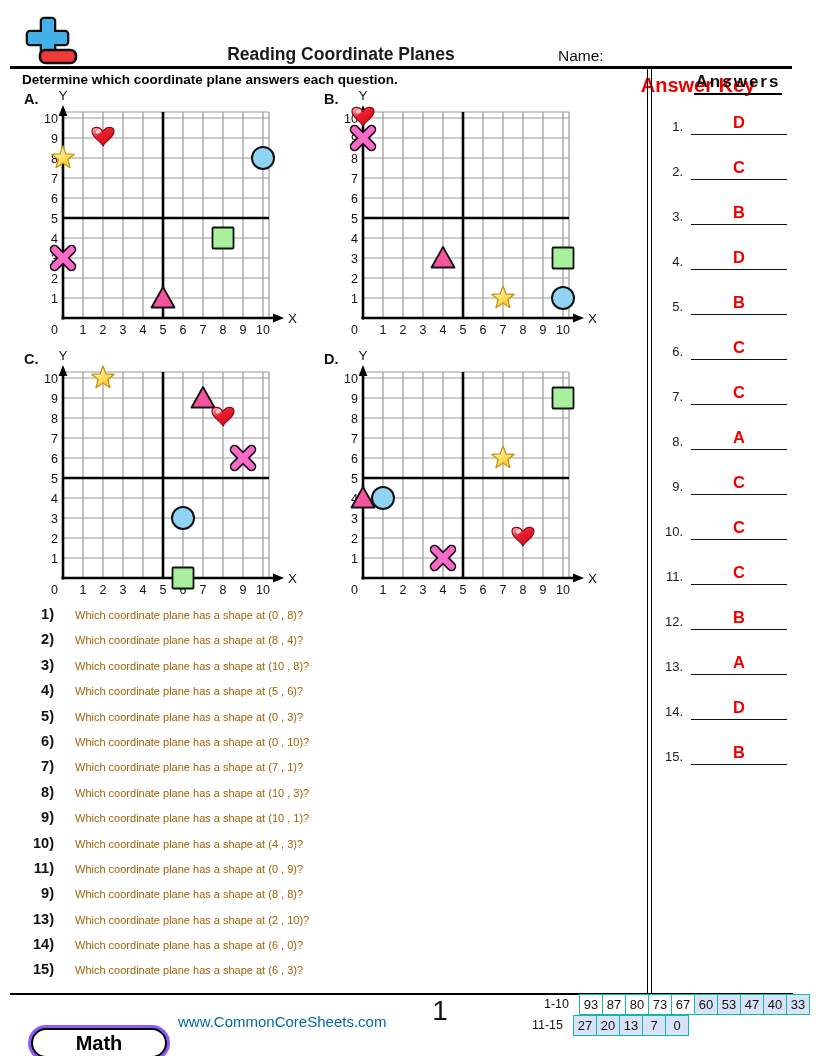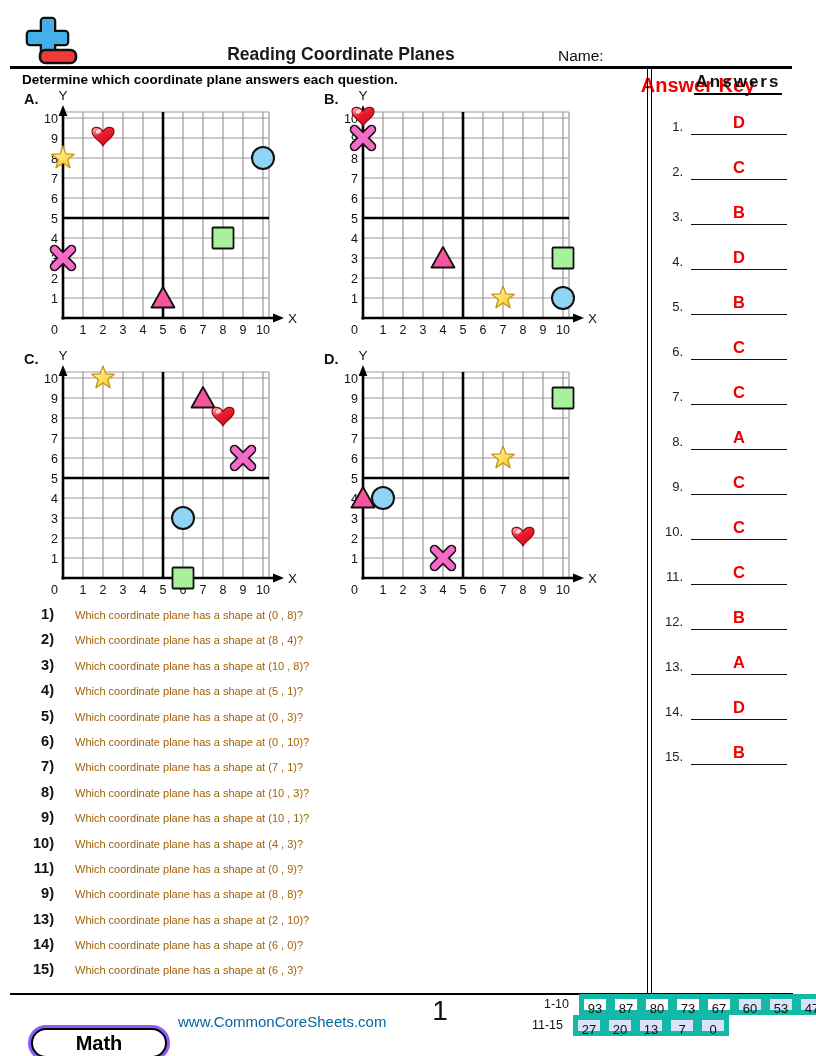--- a/index.html
+++ b/index.html
@@ -44,21 +44,21 @@
   .footer-rule{position:absolute;left:10px;top:993px;width:783px;height:1.7px;background:#000;}
   .math-pill{position:absolute;left:28px;top:1025px;width:142px;height:36px;background:#8b5cf6;border-radius:18px;}
   .math-pill .inner{position:absolute;left:3px;top:3px;right:3px;bottom:3px;background:#fff;
        border:2px solid #000;border-radius:15px;display:flex;align-items:center;justify-content:center;
        font-size:20px;font-weight:bold;color:#000;}
   .site{position:absolute;left:178px;top:1013px;font-size:15px;color:#0369a1;}
   .page-num{position:absolute;left:420px;top:995px;width:40px;text-align:center;font-size:28px;color:#111;}
   .score-row{position:absolute;display:flex;align-items:stretch;height:21px;}
   #scoreRow0{left:533px;top:994px;} #scoreRow1{left:527px;top:1015px;}
   .score-label{width:36px;text-align:right;padding-right:11px;font-size:12.5px;line-height:21px;flex:none;}
-  .score-cell{width:22px;flex:none;border:5px solid #14b8a6;margin-left:-1px;text-align:center;
+  .score-cell{width:22px;flex:none;border:1px solid #14b8a6;margin-left:-1px;text-align:center;
               font-size:13px;line-height:19px;background:#fff;}
   .score-cell.blue{background:#d9e2f6;}
 </style>
 </head>
 <body>
 
 <div class="page">
 
   <svg width="0" height="0" style="position:absolute">
     <defs>
@@ -411,21 +411,21 @@
       <div class="q-row">
         <span class="q-num">2)</span>
         <span class="q-text">Which coordinate plane has a shape at (8 , 4)?</span>
       </div>
       <div class="q-row">
         <span class="q-num">3)</span>
         <span class="q-text">Which coordinate plane has a shape at (10 , 8)?</span>
       </div>
       <div class="q-row">
         <span class="q-num">4)</span>
-        <span class="q-text">Which coordinate plane has a shape at (5 , 1)?</span>
+        <span class="q-text">Which coordinate plane has a shape at (5 , 6)?</span>
       </div>
       <div class="q-row">
         <span class="q-num">5)</span>
         <span class="q-text">Which coordinate plane has a shape at (0 , 3)?</span>
       </div>
       <div class="q-row">
         <span class="q-num">6)</span>
         <span class="q-text">Which coordinate plane has a shape at (0 , 10)?</span>
       </div>
       <div class="q-row">

